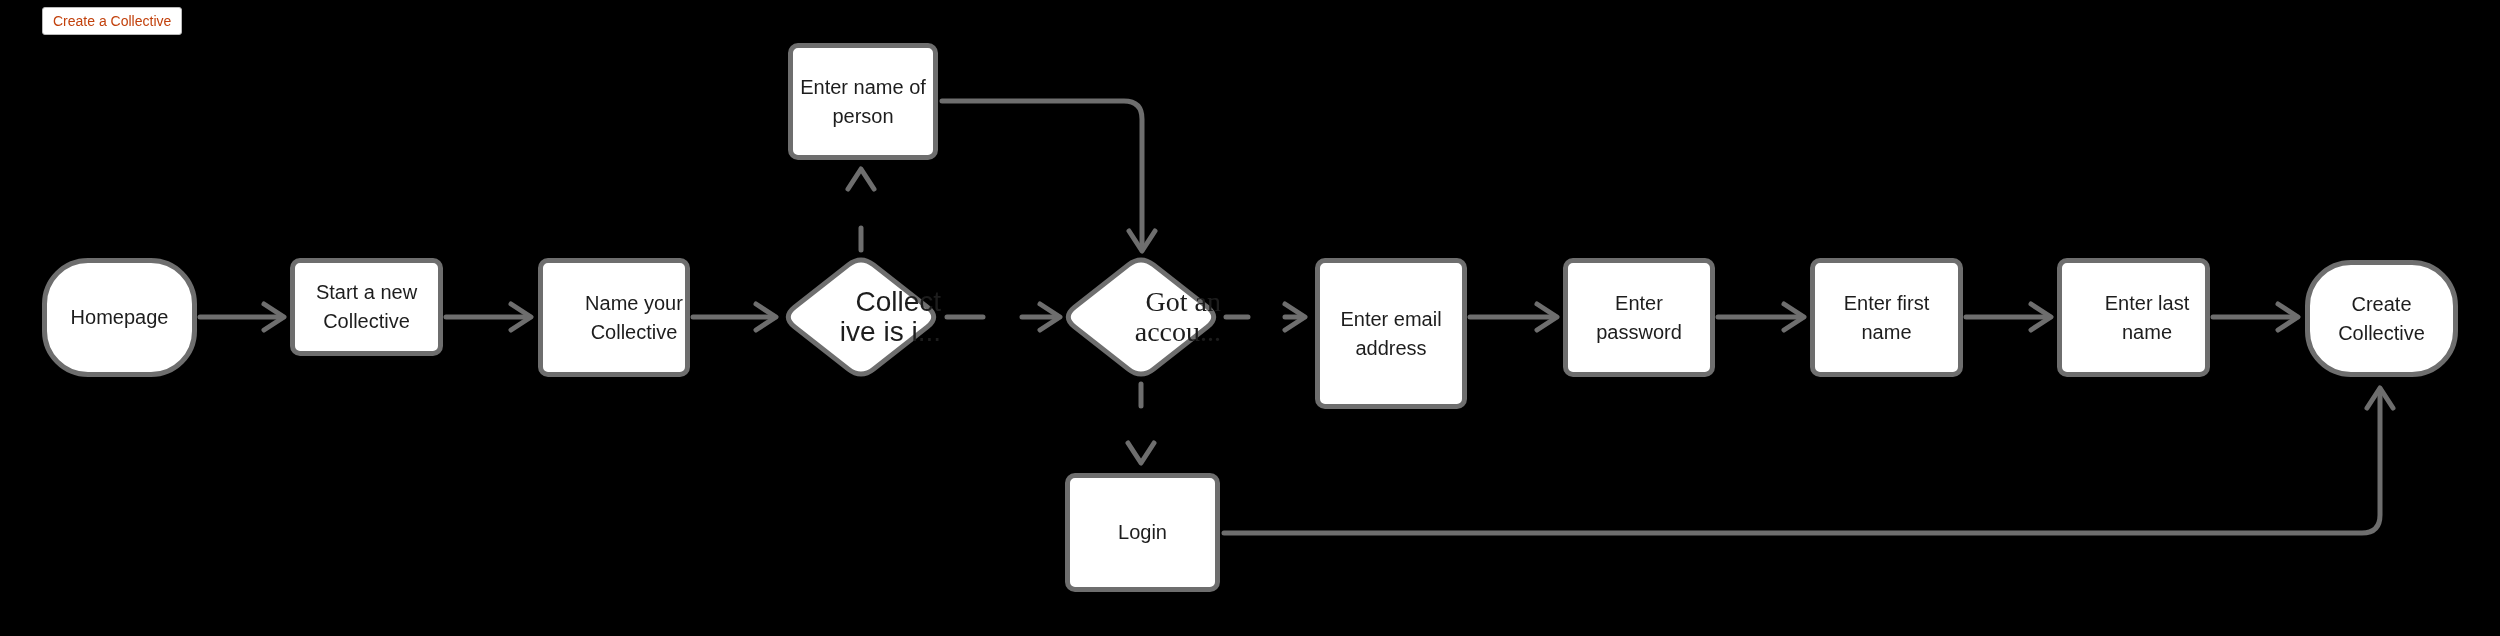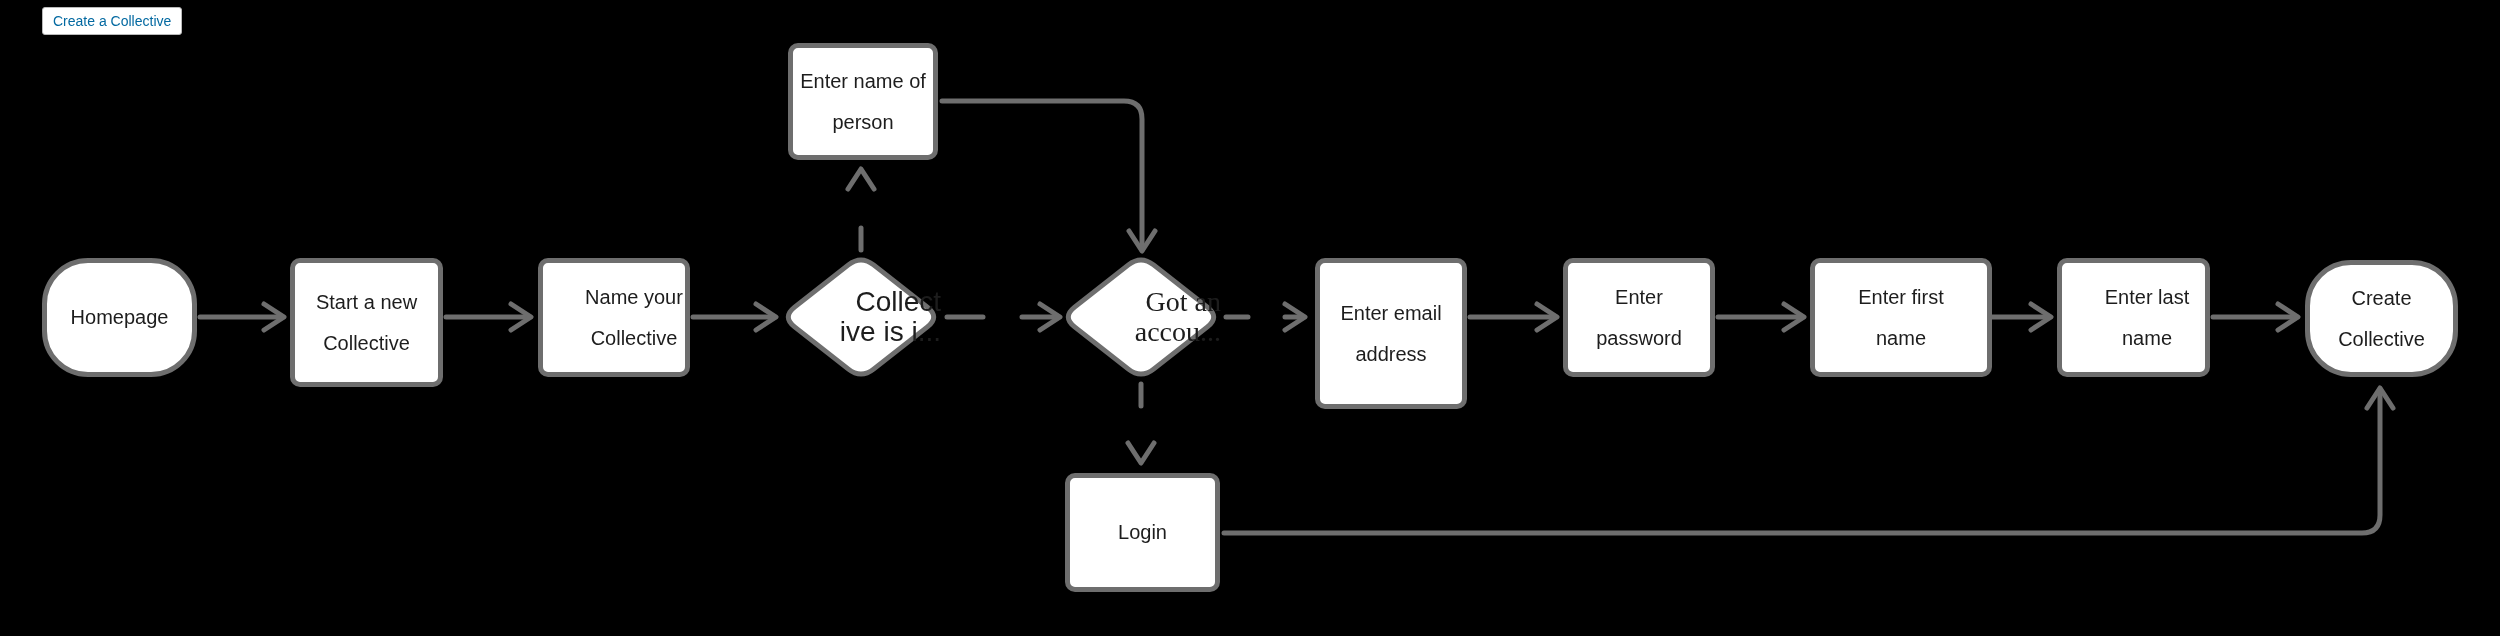--- a/index.html
+++ b/index.html
@@ -19,41 +19,41 @@
   .diamond-shape { fill: #ffffff; stroke: #6e6e6e; stroke-width: 5; }
   .node {
     position: absolute;
     background: #ffffff;
     border: 5px solid #6e6e6e;
     box-sizing: border-box;
     border-radius: 10px;
     display: flex; align-items: center; justify-content: center;
     text-align: center;
     color: #1d1d1d;
-    font-size: 20px; line-height: 41px;
+    font-size: 20px; line-height: 29px;
     white-space: pre-line;
   }
   .terminator { border-radius: 46px; }
   .diamond-label {
     position: absolute;
     width: 160px;
     text-align: right;
     color: #1d1d1d;
     font-size: 28px; line-height: 30px;
     white-space: pre-line;
   }
   .page-tag {
     position: absolute;
     left: 42px; top: 7px;
     background: #ffffff;
     border: 1px solid #b9b9b9;
     border-radius: 3px;
     padding: 5px 10px;
     font-size: 14px;
-    color: #0369a1;
+    color: #c2410c;
     cursor: default;
   }
 </style>
 </head>
 <body>
 
 <div class="canvas">
 
   <svg class="edges" width="2500" height="636" viewBox="0 0 2500 636">
     <defs>
@@ -81,21 +81,21 @@
     <path class="diamond-shape" d="M 873.6 264.9 L 927.4 307.1 Q 940 317 927.4 326.9 L 873.6 369.1 Q 861 379 848.4 369.1 L 794.6 326.9 Q 782 317 794.6 307.1 L 848.4 264.9 Q 861 255 873.6 264.9 Z"></path>
     <path class="diamond-shape" d="M 1153.6 264.9 L 1207.4 307.1 Q 1220 317 1207.4 326.9 L 1153.6 369.1 Q 1141 379 1128.4 369.1 L 1074.6 326.9 Q 1062 317 1074.6 307.1 L 1128.4 264.9 Q 1141 255 1153.6 264.9 Z"></path>
   </svg>
 
   <div class="page-tag">Create a Collective</div>
 
   <div class="node terminator" style="left:42px; top:258px; width:155px; height:119px;">
     <span>Homepage</span>
   </div>
 
-  <div class="node" style="left:290px; top:258px; width:153px; height:129px;">
+  <div class="node" style="left:290px; top:258px; width:153px; height:98px;">
     <span>Start a new
 Collective</span>
   </div>
 
   <div class="node" style="left:538px; top:258px; width:152px; height:119px;padding-left:40px;">
     <span>Name your
 Collective</span>
   </div>
 
   <div class="node" style="left:788px; top:43px; width:150px; height:117px;">
@@ -106,21 +106,21 @@
   <div class="node" style="left:1315px; top:258px; width:152px; height:151px;">
     <span>Enter email
 address</span>
   </div>
 
   <div class="node" style="left:1563px; top:258px; width:152px; height:119px;">
     <span>Enter
 password</span>
   </div>
 
-  <div class="node" style="left:1810px; top:258px; width:182px; height:119px;">
+  <div class="node" style="left:1810px; top:258px; width:153px; height:119px;">
     <span>Enter first
 name</span>
   </div>
 
   <div class="node" style="left:2057px; top:258px; width:153px; height:119px;padding-left:27px;">
     <span>Enter last
 name</span>
   </div>
 
   <div class="node terminator" style="left:2305px; top:260px; width:153px; height:117px;">

